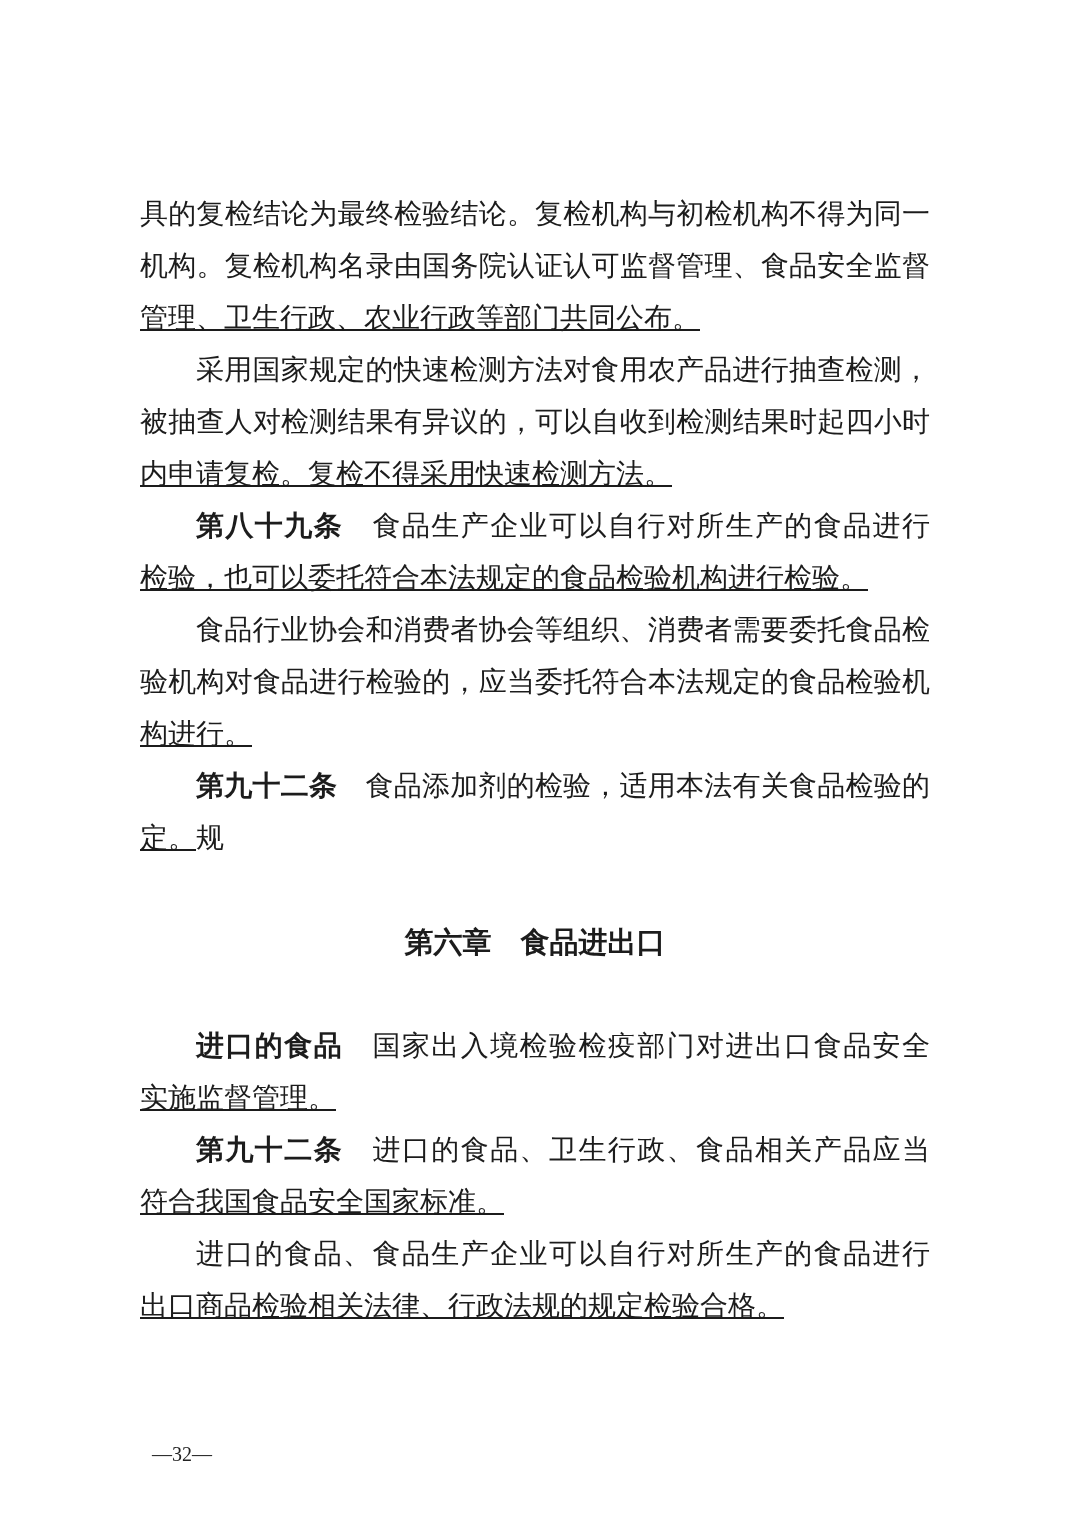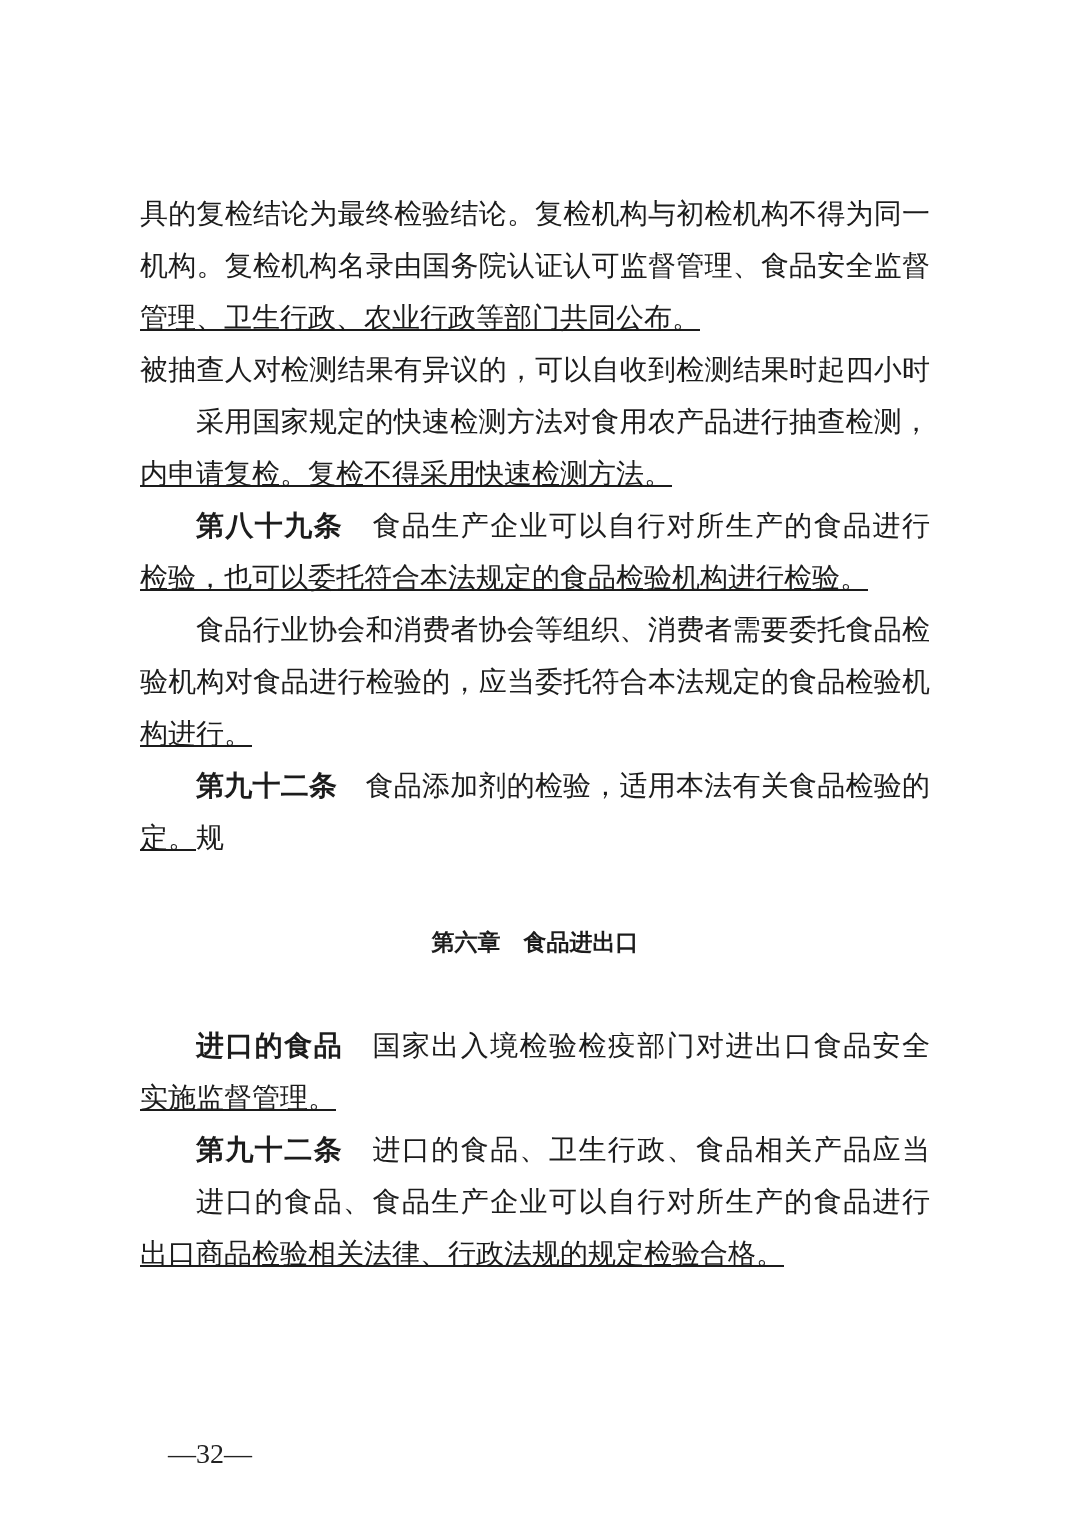--- a/index.html
+++ b/index.html
@@ -50,58 +50,59 @@
   .run.bold {
     font-family: "Liberation Sans", "DejaVu Sans", sans-serif;
     font-weight: 700;
   }
   .chapter-heading {
     display: block;
     width: 100%;
     height: 52px;
     line-height: 52px;
     margin: 52px 0 52px 0;
-    font-size: 23px;
+    font-size: 29px;
     font-family: "Liberation Sans", "DejaVu Sans", sans-serif;
     font-weight: 700;
     text-align: center;
     text-align-last: center;
   }
   .footer {
     position: absolute;
-    left: 168px;
+    left: 152px;
     top: 1432px;
     height: 44px;
     line-height: 44px;
-    font-size: 28px;
+    font-size: 20px;
     font-family: "Liberation Serif", "DejaVu Serif", serif;
     color: #222222;
   }
 </style>
 </head>
 <body>
 
 <div class="page">
   <main class="content" id="content">
       <div class="line"><span class="run">具的复检结论为最终检验结论。复检机构与初检机构不得为同一</span></div>
       <div class="line"><span class="run">机构。复检机构名录由国务院认证认可监督管理、食品安全监督</span></div>
       <div class="line lastline"><span class="run">管理、卫生行政、农业行政等部门共同公布。</span></div>
+      <div class="line indent"><span class="run">采用国家规定的快速检测方法对食用农产品进行抽查检测，</span></div>
       <div class="line"><span class="run">被抽查人对检测结果有异议的，可以自收到检测结果时起四小时</span></div>
-      <div class="line indent"><span class="run">采用国家规定的快速检测方法对食用农产品进行抽查检测，</span></div>
       <div class="line lastline"><span class="run">内申请复检。复检不得采用快速检测方法。</span></div>
       <div class="line indent"><span class="run bold">第八十九条</span><span class="run">　食品生产企业可以自行对所生产的食品进行</span></div>
       <div class="line lastline"><span class="run">检验，也可以委托符合本法规定的食品检验机构进行检验。</span></div>
       <div class="line indent"><span class="run">食品行业协会和消费者协会等组织、消费者需要委托食品检</span></div>
       <div class="line"><span class="run">验机构对食品进行检验的，应当委托符合本法规定的食品检验机</span></div>
       <div class="line lastline"><span class="run">构进行。</span></div>
       <div class="line indent"><span class="run bold">第九十二条</span><span class="run">　食品添加剂的检验，适用本法有关食品检验的规</span></div>
       <div class="line lastline"><span class="run">定。</span></div>
       <div class="chapter-heading"><span class="run bold">第六章　食品进出口</span></div>
       <div class="line indent"><span class="run bold">进口的食品</span><span class="run">　国家出入境检验检疫部门对进出口食品安全</span></div>
       <div class="line lastline"><span class="run">实施监督管理。</span></div>
       <div class="line indent"><span class="run bold">第九十二条</span><span class="run">　进口的食品、卫生行政、食品相关产品应当</span></div>
+      <div class="line lastline"><span class="run">符合我国食品安全国家标准。</span></div>
       <div class="line indent"><span class="run">进口的食品、食品生产企业可以自行对所生产的食品进行</span></div>
       <div class="line lastline"><span class="run">出口商品检验相关法律、行政法规的规定检验合格。</span></div>
     </main>
   <footer class="footer">
     <span>—32—</span>
   </footer>
 </div>
 
 </body></html>

